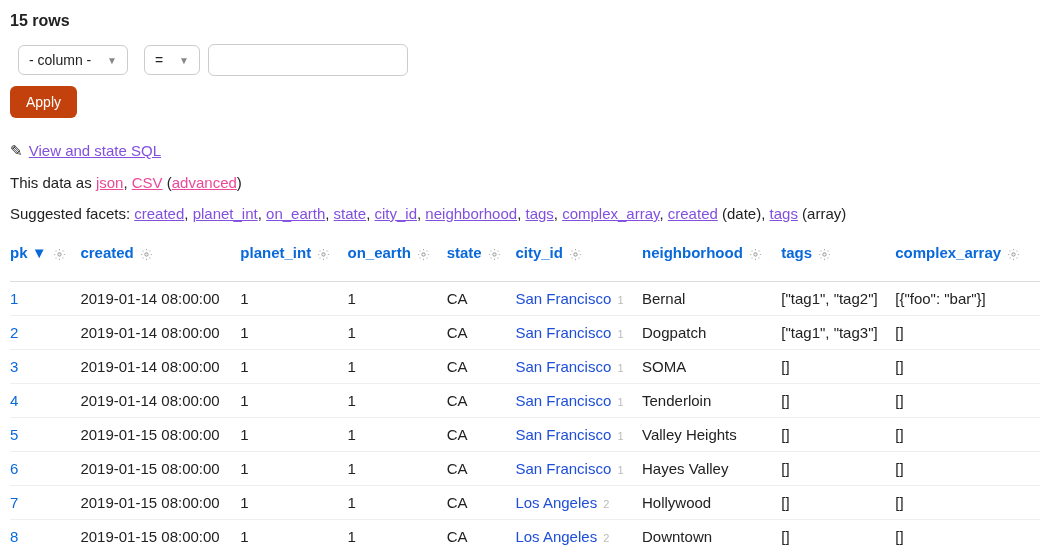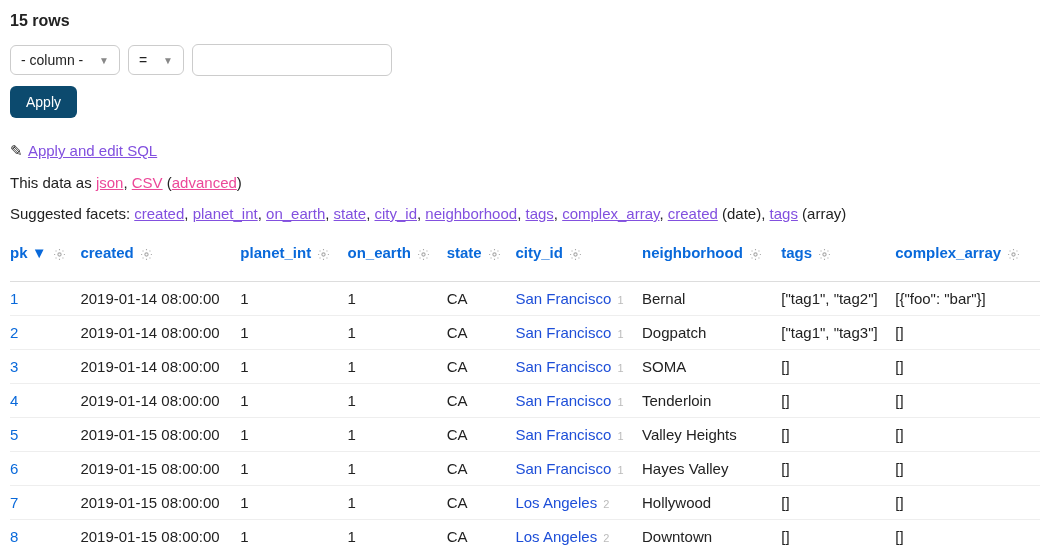--- a/index.html
+++ b/index.html
@@ -26,36 +26,37 @@
     display: flex;
     align-items: center;
     justify-content: space-between;
     border: 1px solid #ccc;
     border-radius: 6px;
     background: #fff;
     padding: 6px 10px;
     font-size: 14px;
     min-width: 110px;
     cursor: pointer;
+    margin-left: 8px;
   }
   .select.small { min-width: 56px; }
   .select .chev {
     font-size: 10px;
     color: #888;
   }
   .textinput {
     border: 1px solid #ccc;
     border-radius: 6px;
     padding: 6px 10px;
     font-size: 14px;
     width: 200px;
     height: 32px;
   }
   .apply-btn {
-    background: #0c4a6e;
+    background: #c2410c;
     color: #fff;
     border: none;
     border-radius: 6px;
     padding: 8px 16px;
     font-size: 14px;
     cursor: pointer;
     margin-bottom: 14px;
   }
   .sql-line {
     margin: 10px 0 14px 0;
@@ -126,21 +127,21 @@
     <span>=</span>
     <span class="chev">▼</span>
   </div>
   <input class="textinput" type="text" value="" style="">
 </div>
 
 <button class="apply-btn">Apply</button>
 
 <div class="sql-line">
   <span class="pencil">✎</span>
-  <a href="#" class="visited">Apply and edit SQL</a>
+  <a href="#" class="visited">View and state SQL</a>
 </div>
 
 <div class="export-line">
   <span>This data as </span><a href="#">json</a><span>, </span><a href="#">CSV</a><span> (</span><a href="#">advanced</a><span>)</span>
 </div>
 
 <div class="facet-line">
   <span>Suggested facets: </span><span id="facet-list"><a href="#" class="visited">created</a><span>, </span><a href="#" class="visited">planet_int</a><span>, </span><a href="#" class="visited">on_earth</a><span>, </span><a href="#" class="visited">state</a><span>, </span><a href="#" class="visited">city_id</a><span>, </span><a href="#" class="visited">neighborhood</a><span>, </span><a href="#" class="visited">tags</a><span>, </span><a href="#" class="visited">complex_array</a><span>, </span><a href="#" class="visited">created</a><span> (date)</span><span>, </span><a href="#" class="visited">tags</a><span> (array)</span></span>
 </div>
 

